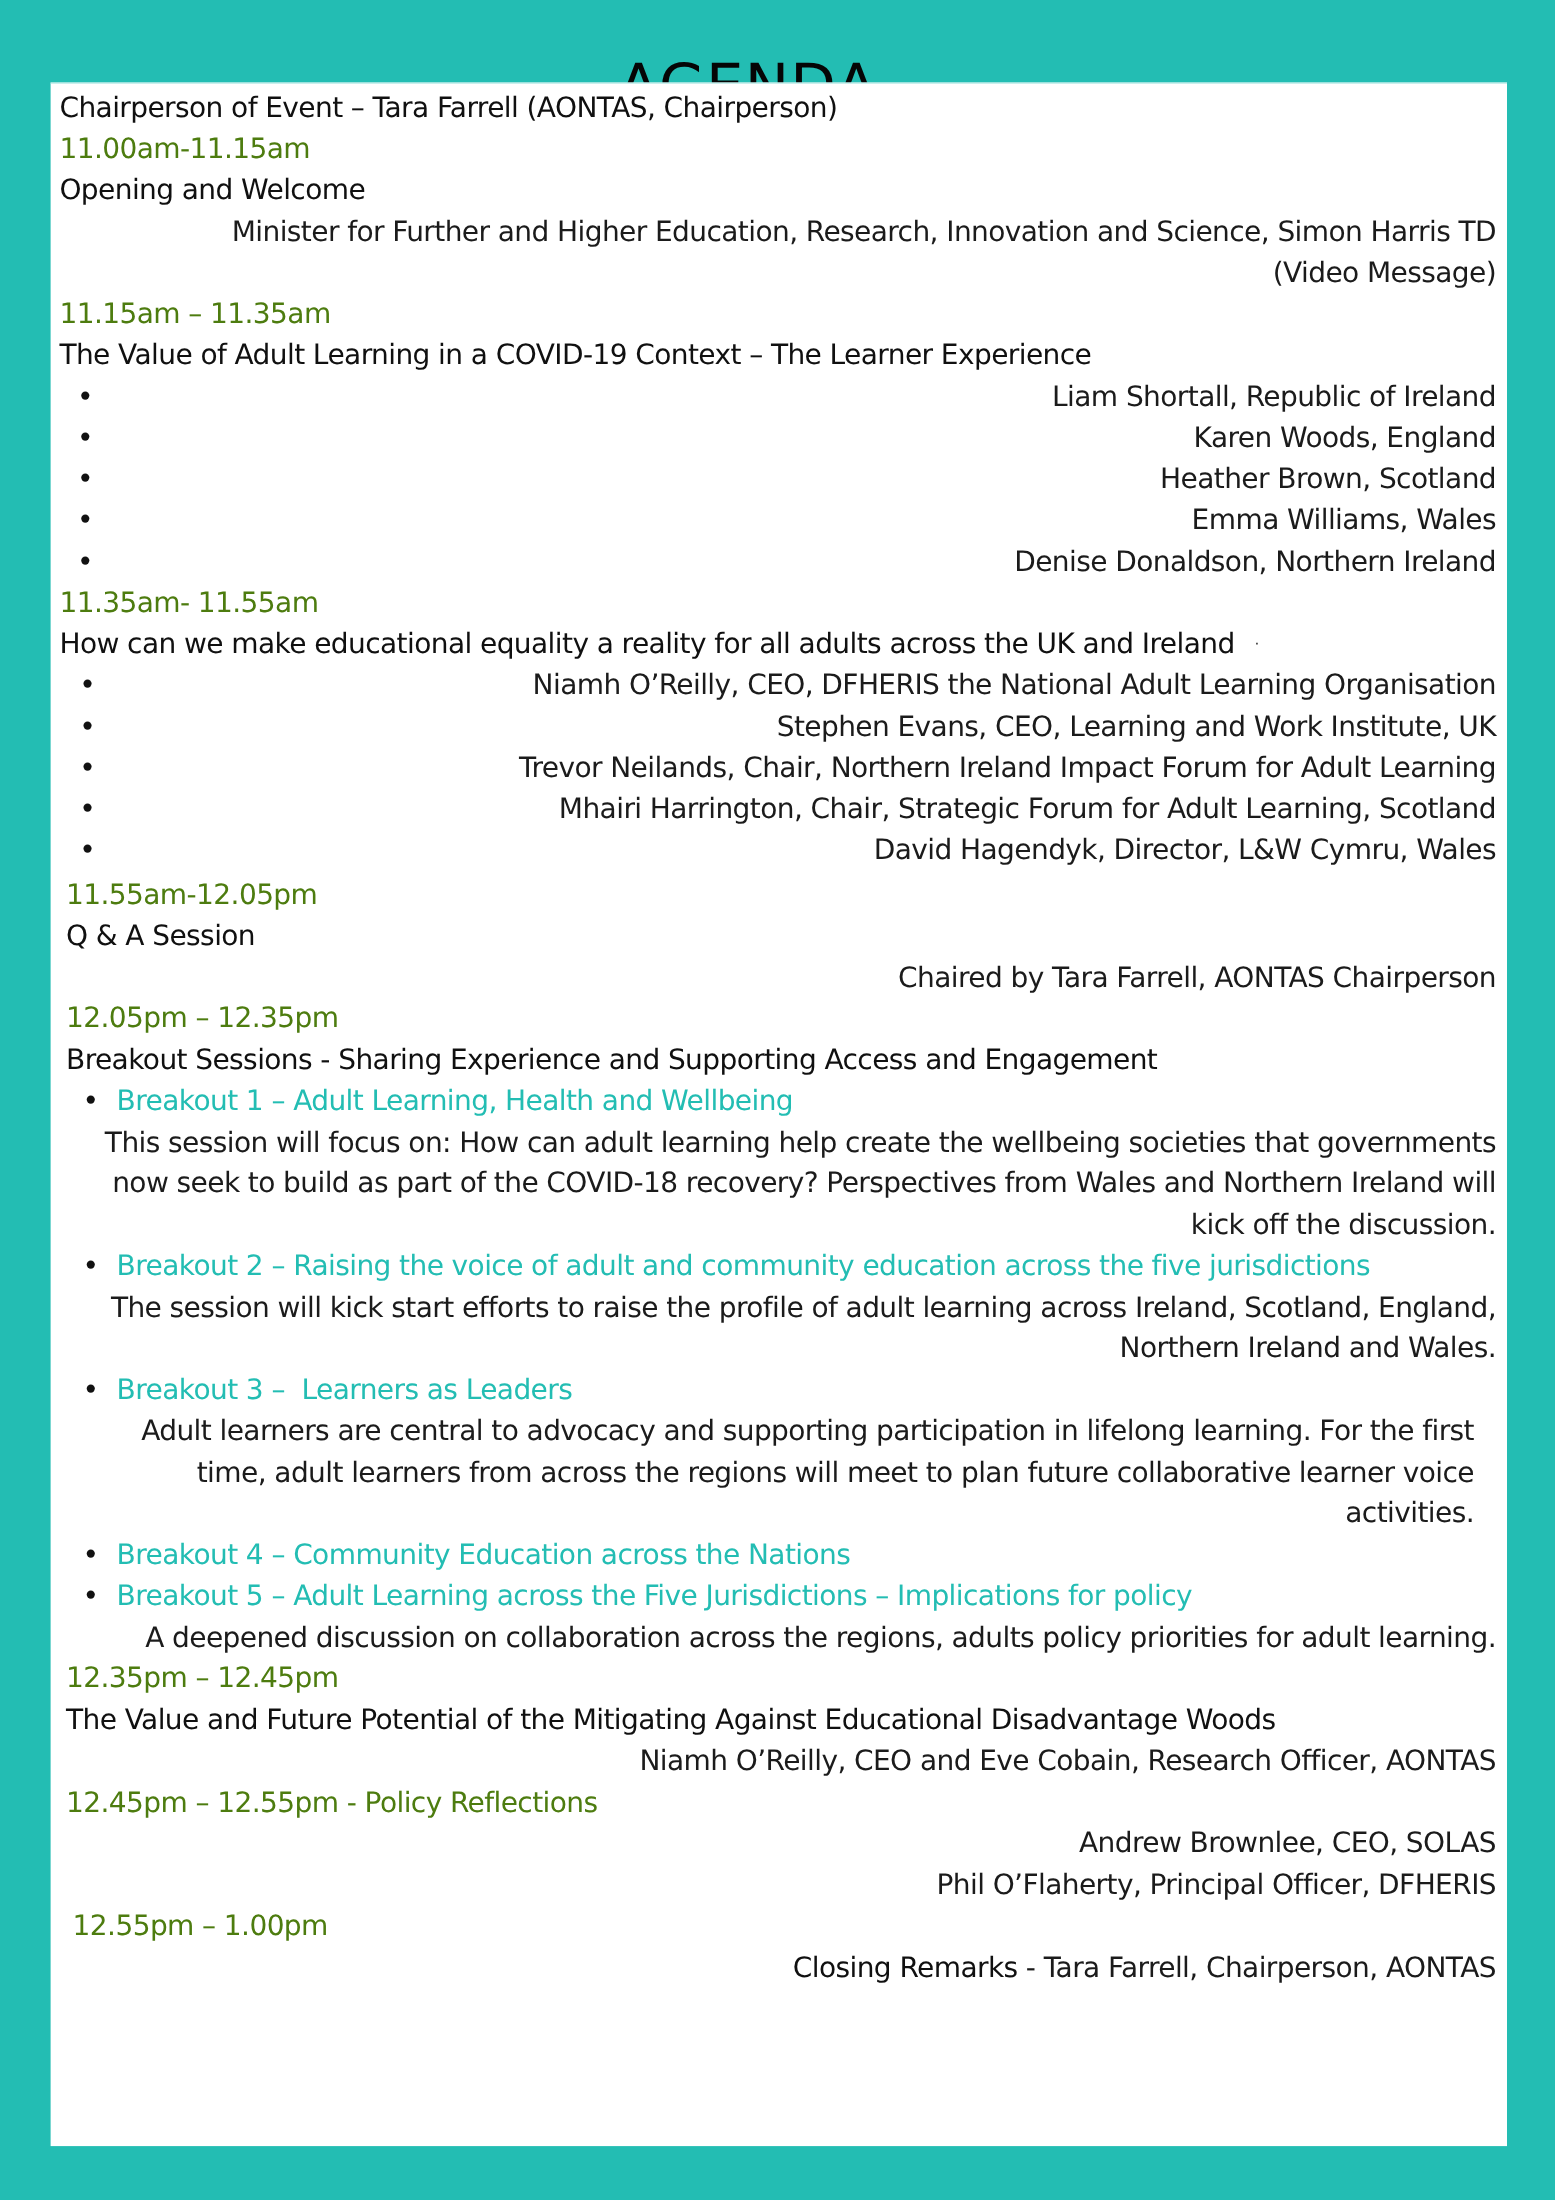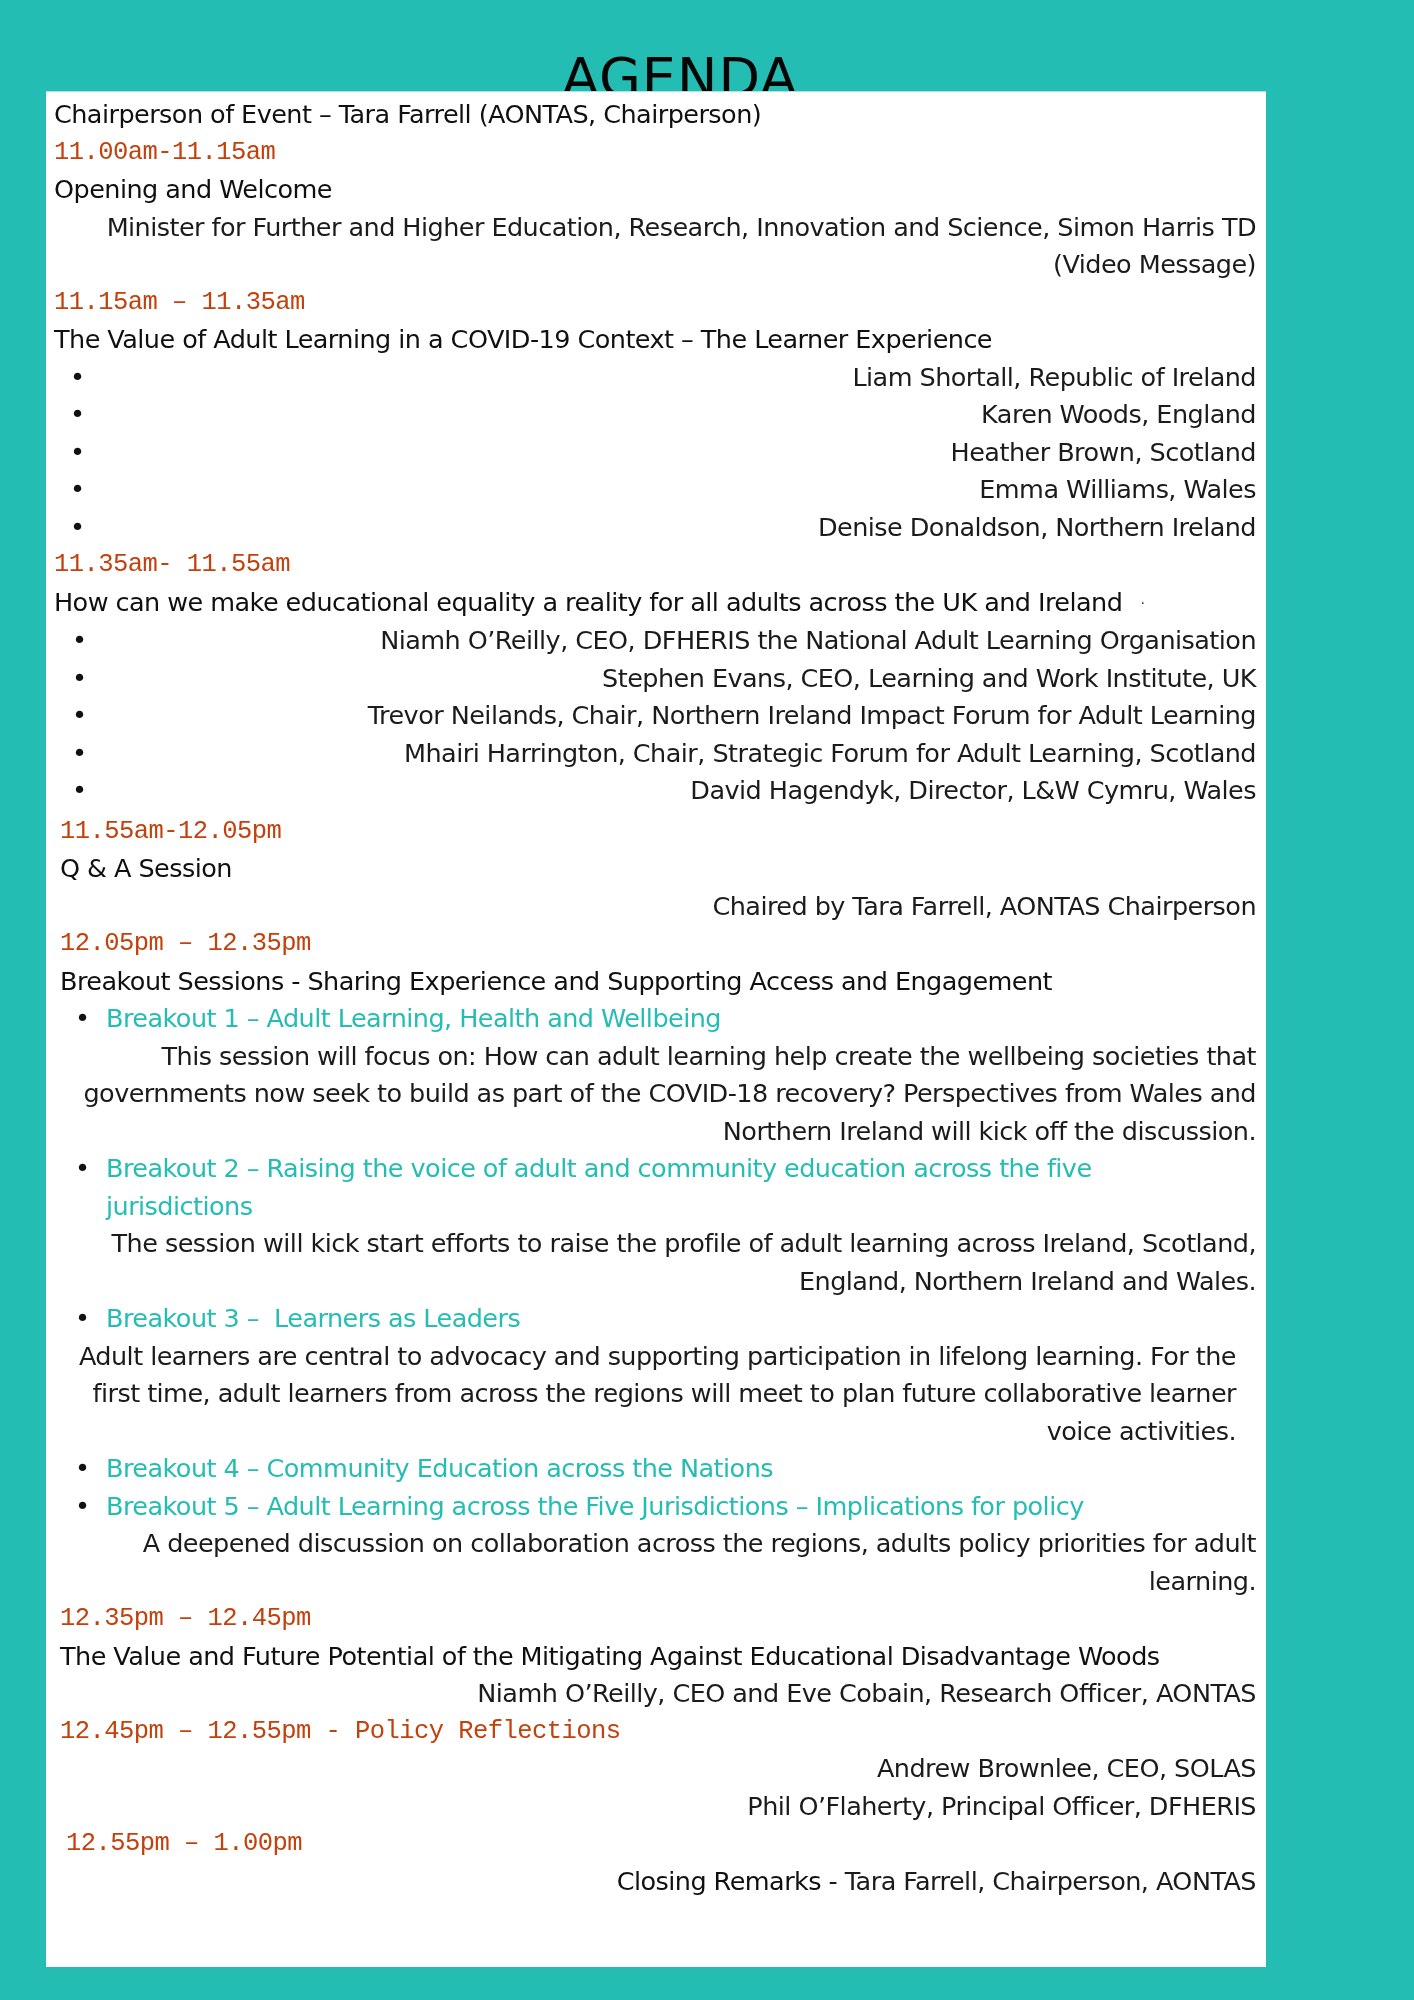--- a/index.html
+++ b/index.html
@@ -24,22 +24,22 @@
       font-size: 54px;
       letter-spacing: 1px;
       color: #050505;
       font-family: "DejaVu Sans", sans-serif;
       font-weight: normal;
       line-height: 60px;
     }
     .panel {
       position: absolute;
       left: 46px;
-      top: 91px;
-      width: 1220px;
+      top: 75px;
+      width: 1324px;
       height: 1876px;
       background: #ffffff;
       border-top: 1px solid #a7e5e1;
       box-sizing: border-box;
     }
     .content {
       position: absolute;
       left: 8px;
       top: 4px;
       right: 10px;
@@ -48,22 +48,21 @@
       font-size: 25.5px;
       line-height: 37.5px;
       white-space: nowrap;
       font-family: "DejaVu Sans", sans-serif;
       letter-spacing: -0.55px;
     }
     .wrap {
       white-space: normal;
     }
     .time {
-      color: #c2410c;
-      font-family: Liberation Mono, monospace;
+      color: #4d7c0f;
     }
     .heading {
       color: #101010;
       font-weight: 500;
     }
     .text {
       color: #1b1b1b;
       font-weight: normal;
       text-align: right;
     }

